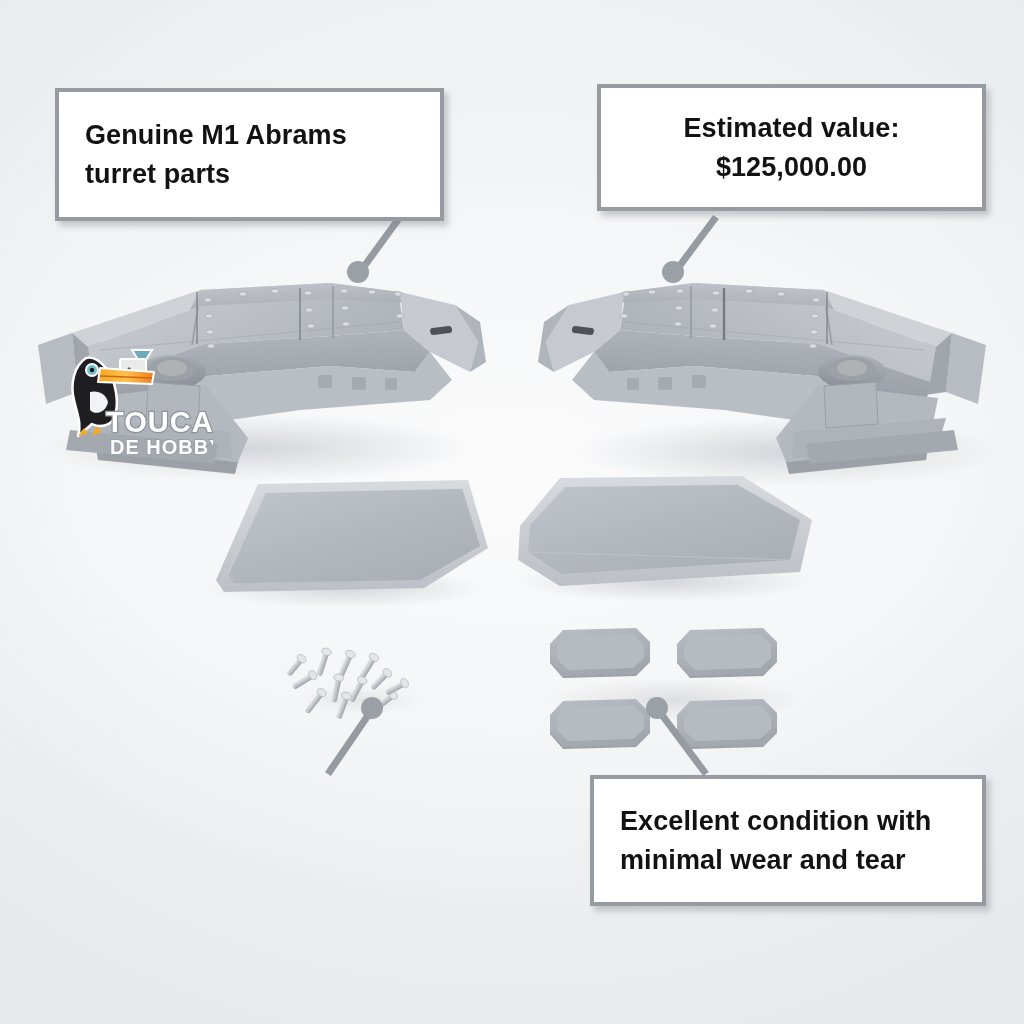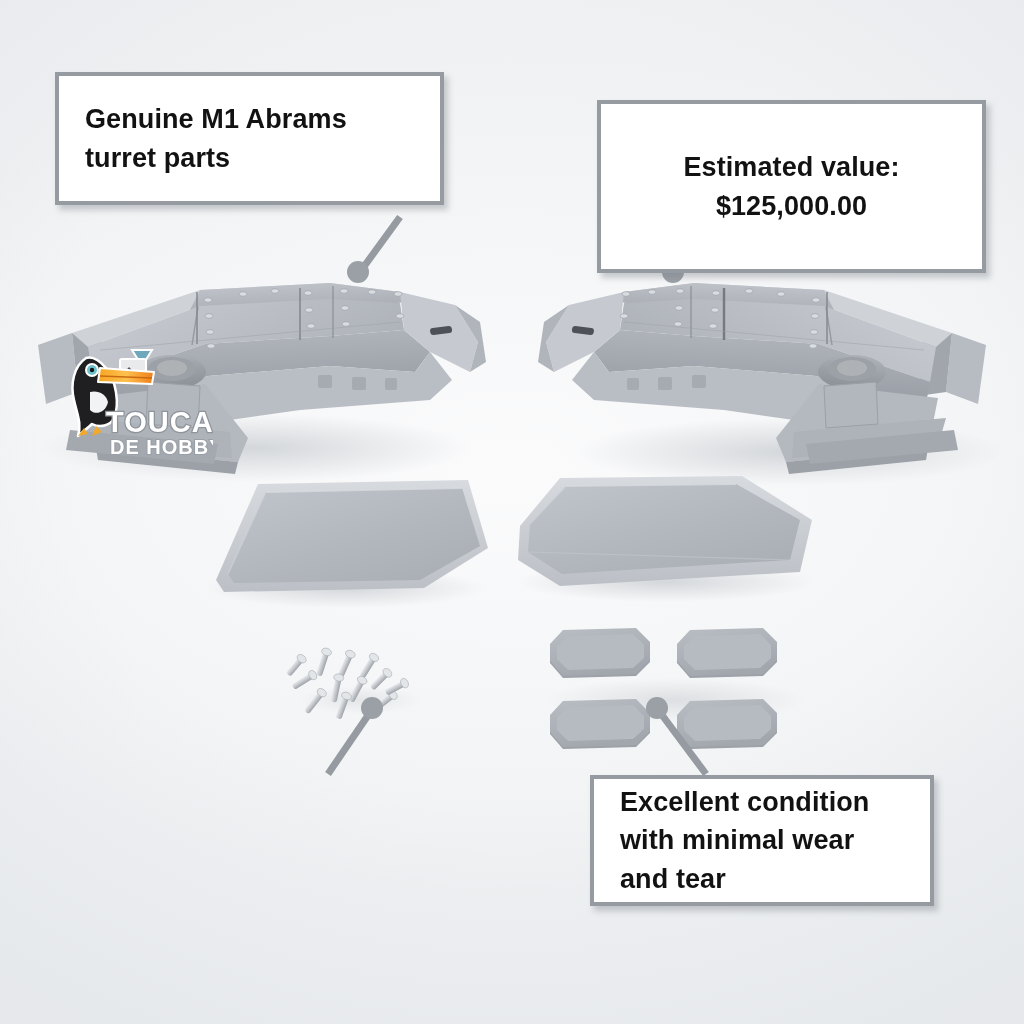--- a/index.html
+++ b/index.html
@@ -34,24 +34,24 @@
     display:flex;align-items:center;
     padding:0 26px;
   }
   .callout .txt{
     font-size:27px;font-weight:700;color:#121212;
     line-height:1.42;letter-spacing:.1px;
   }
   .callout.center{justify-content:center;}
   .callout.center .txt{text-align:center;}
 
-  #callout-tl{left:55px;top:72px;width:389px;height:133px;justify-content:flex-end;}
-  #callout-tr{left:597px;top:100px;width:389px;height:173px;}
+  #callout-tl{left:55px;top:88px;width:389px;height:133px;justify-content:flex-end;}
+  #callout-tr{left:597px;top:84px;width:389px;height:127px;}
   #callout-bl{left:55px;top:775px;width:389px;height:131px;}
-  #callout-br{left:590px;top:775px;width:344px;height:131px;}
+  #callout-br{left:590px;top:775px;width:396px;height:131px;}
 
   .leader-layer{position:absolute;inset:0;pointer-events:none;}
 </style>
 </head>
 <body>
 
 <div id="stage">
 
   <div class="photo-layer">
     <svg class="parts" viewBox="0 0 1024 1024" xmlns="http://www.w3.org/2000/svg" aria-hidden="true">

